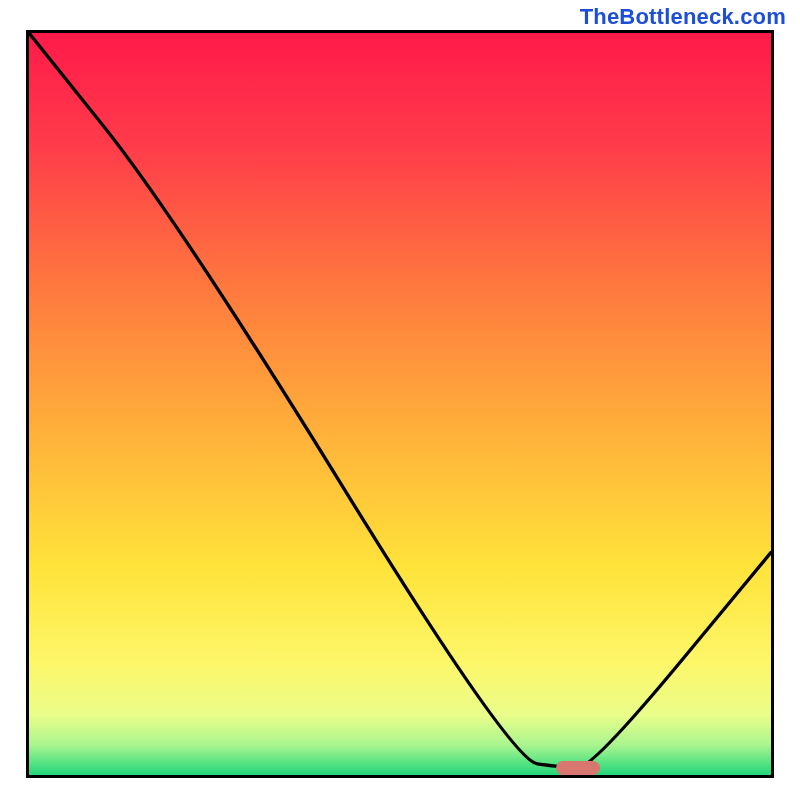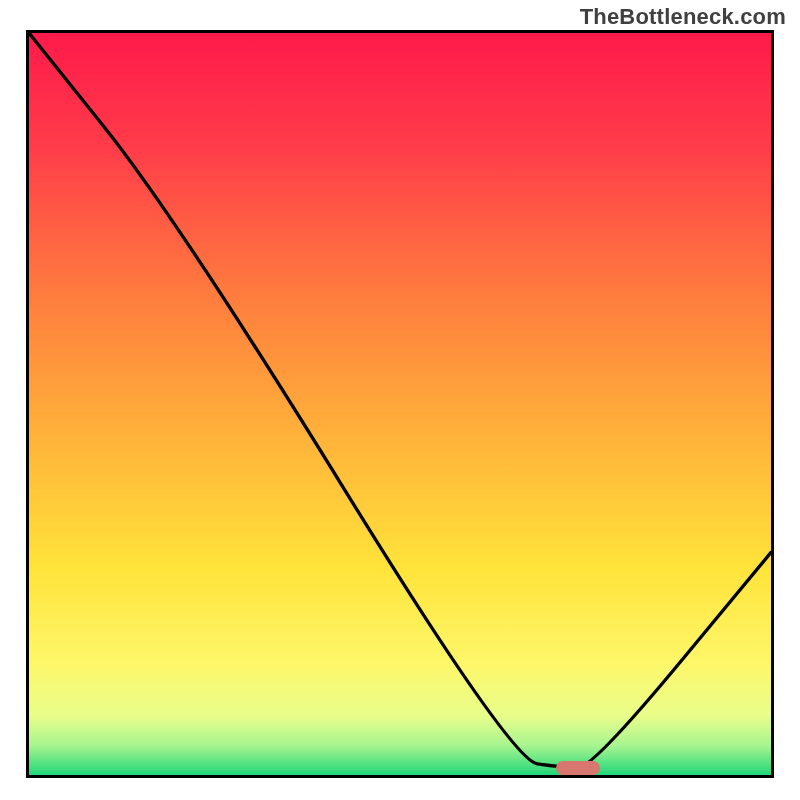--- a/index.html
+++ b/index.html
@@ -15,21 +15,21 @@
     position: relative;
     width: 800px;
     height: 800px;
   }
   .watermark {
     position: absolute;
     top: 4px;
     right: 14px;
     font-size: 22px;
     font-weight: 600;
-    color: #404040;
+    color: #1d4ed8;
     letter-spacing: 0.2px;
     text-align: center;
   }
   .plot {
     position: absolute;
     left: 26px;
     top: 30px;
     width: 748px;
     height: 748px;
     background: #ffffff;

